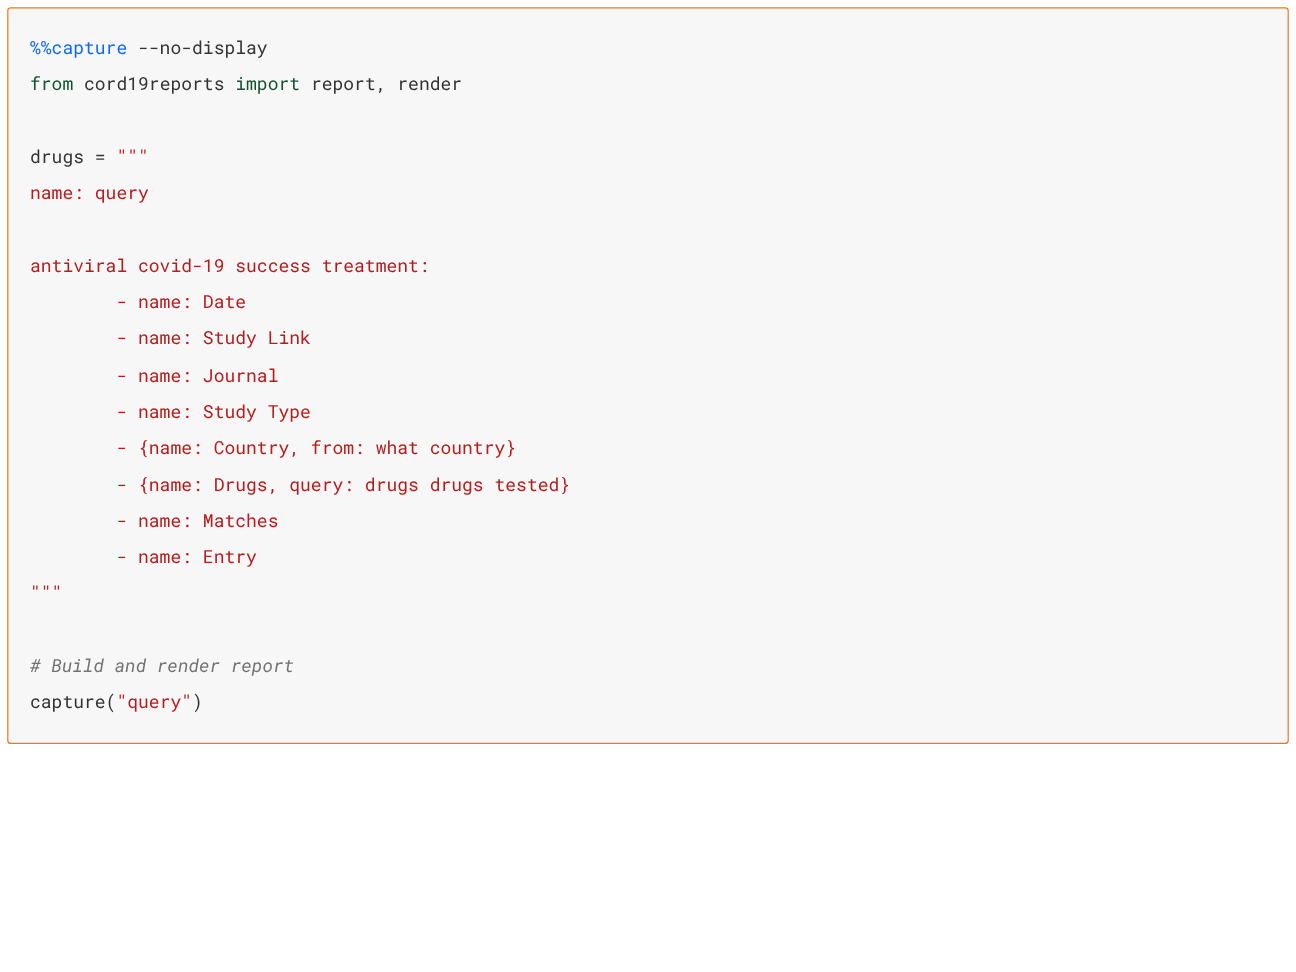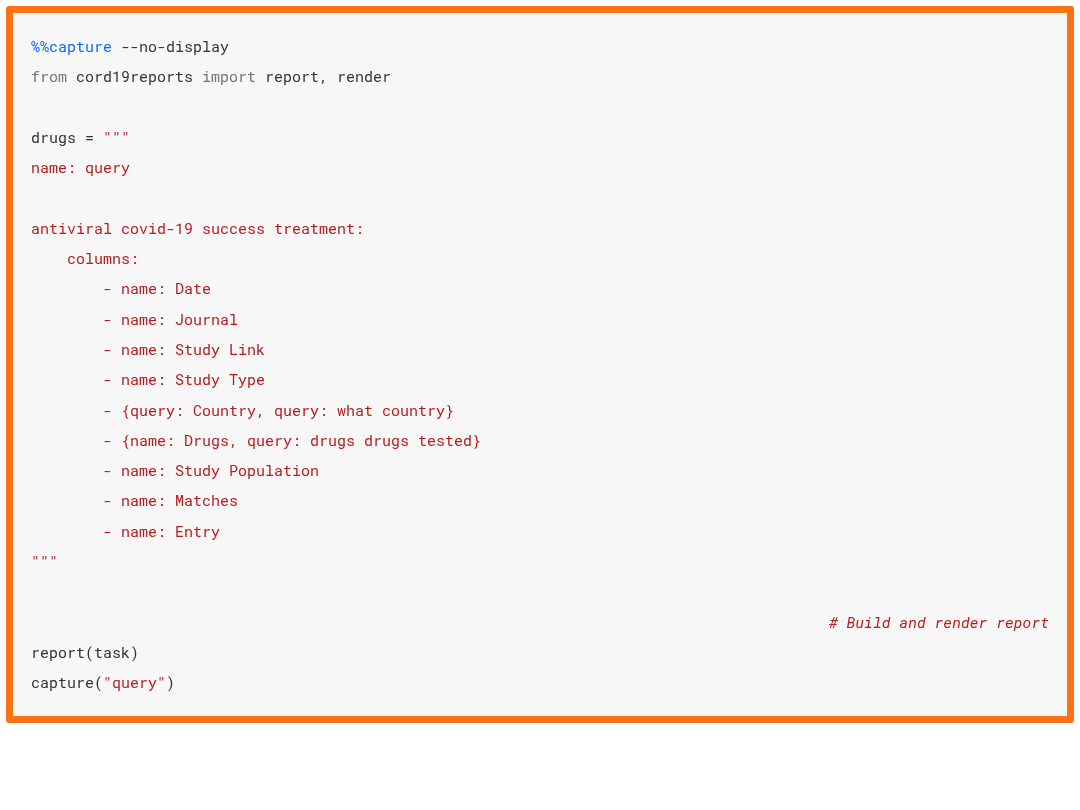--- a/index.html
+++ b/index.html
@@ -5,58 +5,55 @@
     * { margin: 0; padding: 0; box-sizing: border-box; }
     body {
       background: #ffffff;
       font-family: "Roboto Mono", "SFMono-Regular", Consolas, "Liberation Mono", Menlo, monospace;
       width: 1080px;
       height: 810px;
       overflow: hidden;
     }
     .code-cell {
       background: #f7f7f7;
-      border: 7px solid #f97316;
+      border: 1px solid #f97316;
       border-radius: 3px;
       margin: 6px;
       padding: 18px 18px 18px 18px;
     }
     .code-line {
       font-size: 15px;
       line-height: 30.3px;
       white-space: pre;
       color: #333333;
       font-family: inherit;
     }
     .tok-magic   { color: #0f69ff; }       
-    .tok-keyword { color: #737373; }       
+    .tok-keyword { color: #14532d; }       
     .tok-plain   { color: #333333; }
     .tok-op      { color: #333333; }
     .tok-str     { color: #b71c1c; }       
-    .tok-comment { color: #b91c1c; font-style: italic; text-align: right; }
+    .tok-comment { color: #737373; font-style: italic; }
   </style>
 </head>
 <body>
 
 <div class="code-cell">
   <div class="code-line"><span class="tok-magic">%%capture</span><span class="tok-plain"> --no-display</span></div>
   <div class="code-line"><span class="tok-keyword">from</span><span class="tok-plain"> cord19reports </span><span class="tok-keyword">import</span><span class="tok-plain"> report, render</span></div>
   <div class="code-line">&nbsp;</div>
   <div class="code-line"><span class="tok-plain">drugs </span><span class="tok-op">= </span><span class="tok-str">"""</span></div>
   <div class="code-line tok-str">name: query</div>
   <div class="code-line tok-str">&nbsp;</div>
   <div class="code-line tok-str">antiviral covid-19 success treatment:</div>
-  <div class="code-line tok-str">    columns:</div>
   <div class="code-line tok-str">        - name: Date</div>
+  <div class="code-line tok-str">        - name: Study Link</div>
   <div class="code-line tok-str">        - name: Journal</div>
-  <div class="code-line tok-str">        - name: Study Link</div>
   <div class="code-line tok-str">        - name: Study Type</div>
-  <div class="code-line tok-str">        - {query: Country, query: what country}</div>
+  <div class="code-line tok-str">        - {name: Country, from: what country}</div>
   <div class="code-line tok-str">        - {name: Drugs, query: drugs drugs tested}</div>
-  <div class="code-line tok-str">        - name: Study Population</div>
   <div class="code-line tok-str">        - name: Matches</div>
   <div class="code-line tok-str">        - name: Entry</div>
   <div class="code-line tok-str">"""</div>
   <div class="code-line">&nbsp;</div>
   <div class="code-line tok-comment"># Build and render report</div>
-  <div class="code-line tok-plain">report(task)</div>
   <div class="code-line"><span class="tok-plain">capture(</span><span class="tok-str">"query"</span><span class="tok-plain">)</span></div>
 </div>
 
 </body></html>

